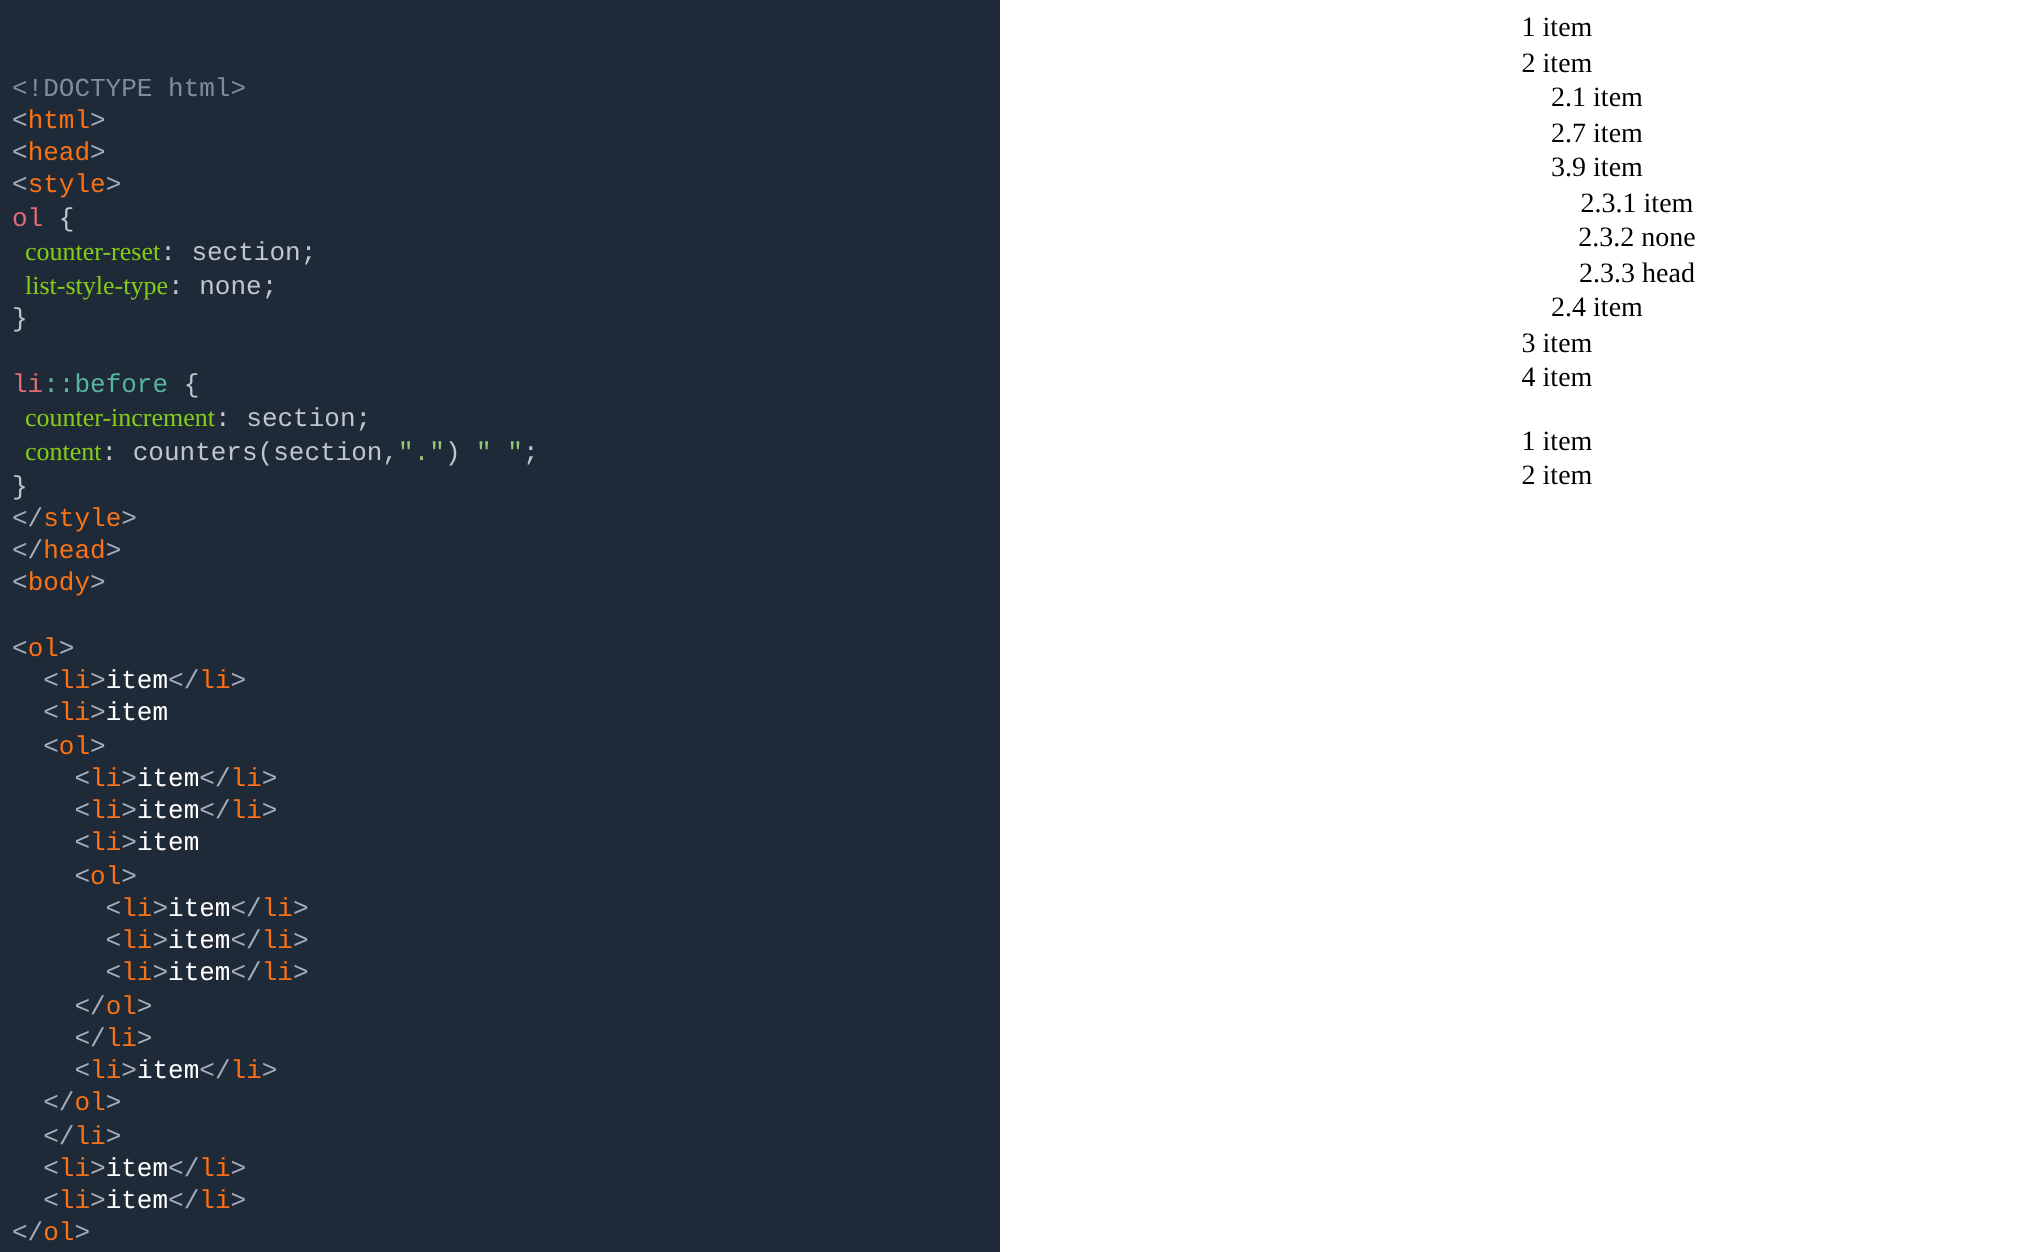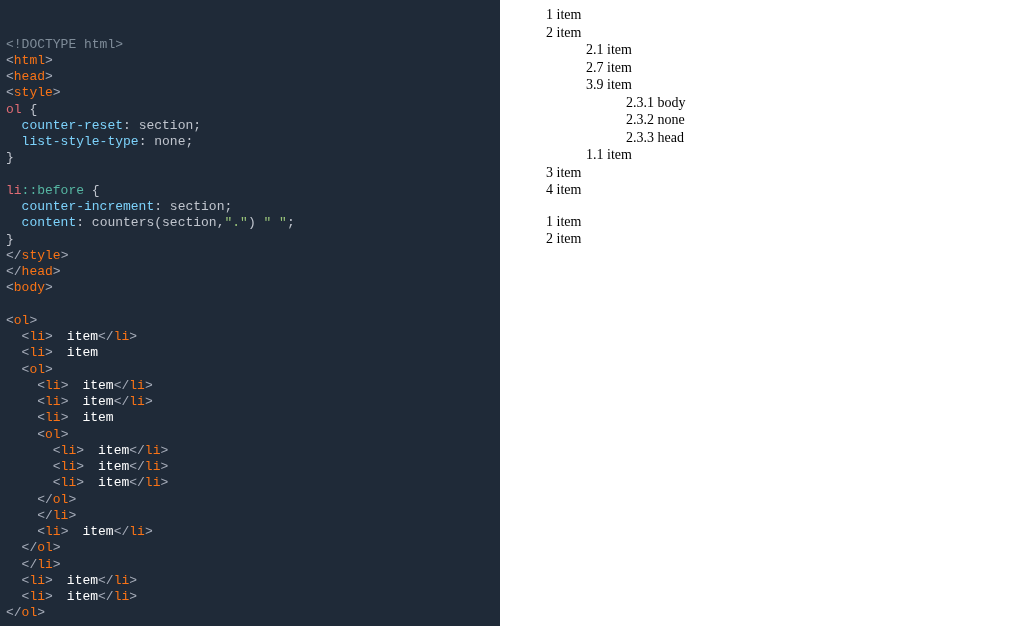--- a/index.html
+++ b/index.html
@@ -21,57 +21,58 @@
     white-space: pre;
     overflow: hidden;
   }
   .preview-pane {
     flex: 1;
     background: #ffffff;
     color: #000000;
     font-family: "Times New Roman", Times, serif;
     font-size: 14px;
     padding: 6px 6px 6px 46px;
+    text-align: center;
   }
   .preview-pane .list {
     line-height: 1.25;
   }
   .preview-pane .row { white-space: pre; }
   .gap { height: 14px; }
 
   
   .t-doc   { color: #7f8c99; }         
   .t-angle { color: #a6acb9; }         
   .t-tag   { color: #f97316; }         
   .t-sel   { color: #e06c75; }         
   .t-pseudo{ color: #56b6a2; }         
-  .t-prop  { color: #7dd3fc; }         
+  .t-prop  { color: #84cc16; font-family: Liberation Serif, serif; }         
   .t-val   { color: #c0c5ce; }         
   .t-punc  { color: #c0c5ce; }         
   .t-str   { color: #98c379; }         
-  .t-text  { color: #ffffff; margin-left: 14px; }         
+  .t-text  { color: #ffffff; }         
 </style>
 </head>
 <body>
 
 <div class="code-pane">
   <div id="code-lines"><div><span class="t-doc">&lt;!DOCTYPE html&gt;</span></div><div><span class="t-angle">&lt;</span><span class="t-tag">html</span><span class="t-angle">&gt;</span></div><div><span class="t-angle">&lt;</span><span class="t-tag">head</span><span class="t-angle">&gt;</span></div><div><span class="t-angle">&lt;</span><span class="t-tag">style</span><span class="t-angle">&gt;</span></div><div><span class="t-sel">ol</span><span class="t-punc"> {</span></div><div><span class="t-prop">  counter-reset</span><span class="t-punc">: </span><span class="t-val">section</span><span class="t-punc">;</span></div><div><span class="t-prop">  list-style-type</span><span class="t-punc">: </span><span class="t-val">none</span><span class="t-punc">;</span></div><div><span class="t-punc">}</span></div><div>&nbsp;</div><div><span class="t-sel">li</span><span class="t-pseudo">::before</span><span class="t-punc"> {</span></div><div><span class="t-prop">  counter-increment</span><span class="t-punc">: </span><span class="t-val">section</span><span class="t-punc">;</span></div><div><span class="t-prop">  content</span><span class="t-punc">: </span><span class="t-val">counters</span><span class="t-punc">(</span><span class="t-val">section</span><span class="t-punc">,</span><span class="t-str">"."</span><span class="t-punc">) </span><span class="t-str">" "</span><span class="t-punc">;</span></div><div><span class="t-punc">}</span></div><div><span class="t-angle">&lt;/</span><span class="t-tag">style</span><span class="t-angle">&gt;</span></div><div><span class="t-angle">&lt;/</span><span class="t-tag">head</span><span class="t-angle">&gt;</span></div><div><span class="t-angle">&lt;</span><span class="t-tag">body</span><span class="t-angle">&gt;</span></div><div>&nbsp;</div><div><span class="t-angle">&lt;</span><span class="t-tag">ol</span><span class="t-angle">&gt;</span></div><div><span class="t-angle">  &lt;</span><span class="t-tag">li</span><span class="t-angle">&gt;</span><span class="t-text">item</span><span class="t-angle">&lt;/</span><span class="t-tag">li</span><span class="t-angle">&gt;</span></div><div><span class="t-angle">  &lt;</span><span class="t-tag">li</span><span class="t-angle">&gt;</span><span class="t-text">item</span></div><div><span class="t-angle">  &lt;</span><span class="t-tag">ol</span><span class="t-angle">&gt;</span></div><div><span class="t-angle">    &lt;</span><span class="t-tag">li</span><span class="t-angle">&gt;</span><span class="t-text">item</span><span class="t-angle">&lt;/</span><span class="t-tag">li</span><span class="t-angle">&gt;</span></div><div><span class="t-angle">    &lt;</span><span class="t-tag">li</span><span class="t-angle">&gt;</span><span class="t-text">item</span><span class="t-angle">&lt;/</span><span class="t-tag">li</span><span class="t-angle">&gt;</span></div><div><span class="t-angle">    &lt;</span><span class="t-tag">li</span><span class="t-angle">&gt;</span><span class="t-text">item</span></div><div><span class="t-angle">    &lt;</span><span class="t-tag">ol</span><span class="t-angle">&gt;</span></div><div><span class="t-angle">      &lt;</span><span class="t-tag">li</span><span class="t-angle">&gt;</span><span class="t-text">item</span><span class="t-angle">&lt;/</span><span class="t-tag">li</span><span class="t-angle">&gt;</span></div><div><span class="t-angle">      &lt;</span><span class="t-tag">li</span><span class="t-angle">&gt;</span><span class="t-text">item</span><span class="t-angle">&lt;/</span><span class="t-tag">li</span><span class="t-angle">&gt;</span></div><div><span class="t-angle">      &lt;</span><span class="t-tag">li</span><span class="t-angle">&gt;</span><span class="t-text">item</span><span class="t-angle">&lt;/</span><span class="t-tag">li</span><span class="t-angle">&gt;</span></div><div><span class="t-angle">    &lt;/</span><span class="t-tag">ol</span><span class="t-angle">&gt;</span></div><div><span class="t-angle">    &lt;/</span><span class="t-tag">li</span><span class="t-angle">&gt;</span></div><div><span class="t-angle">    &lt;</span><span class="t-tag">li</span><span class="t-angle">&gt;</span><span class="t-text">item</span><span class="t-angle">&lt;/</span><span class="t-tag">li</span><span class="t-angle">&gt;</span></div><div><span class="t-angle">  &lt;/</span><span class="t-tag">ol</span><span class="t-angle">&gt;</span></div><div><span class="t-angle">  &lt;/</span><span class="t-tag">li</span><span class="t-angle">&gt;</span></div><div><span class="t-angle">  &lt;</span><span class="t-tag">li</span><span class="t-angle">&gt;</span><span class="t-text">item</span><span class="t-angle">&lt;/</span><span class="t-tag">li</span><span class="t-angle">&gt;</span></div><div><span class="t-angle">  &lt;</span><span class="t-tag">li</span><span class="t-angle">&gt;</span><span class="t-text">item</span><span class="t-angle">&lt;/</span><span class="t-tag">li</span><span class="t-angle">&gt;</span></div><div><span class="t-angle">&lt;/</span><span class="t-tag">ol</span><span class="t-angle">&gt;</span></div><div>&nbsp;</div></div>
 </div>
 
 <div class="preview-pane">
   <div class="list" id="preview-list-1">
       <div class="row" style="padding-left: 0px;">1 item</div>
       <div class="row" style="padding-left: 0px;">2 item</div>
       <div class="row" style="padding-left: 40px;">2.1 item</div>
       <div class="row" style="padding-left: 40px;">2.7 item</div>
       <div class="row" style="padding-left: 40px;">3.9 item</div>
-      <div class="row" style="padding-left: 80px;">2.3.1 body</div>
+      <div class="row" style="padding-left: 80px;">2.3.1 item</div>
       <div class="row" style="padding-left: 80px;">2.3.2 none</div>
       <div class="row" style="padding-left: 80px;">2.3.3 head</div>
-      <div class="row" style="padding-left: 40px;">1.1 item</div>
+      <div class="row" style="padding-left: 40px;">2.4 item</div>
       <div class="row" style="padding-left: 0px;">3 item</div>
       <div class="row" style="padding-left: 0px;">4 item</div>
     </div>
   <div class="gap"></div>
   <div class="list" id="preview-list-2">
       <div class="row" style="padding-left: 0px;">1 item</div>
       <div class="row" style="padding-left: 0px;">2 item</div>
     </div>
 </div>
 

